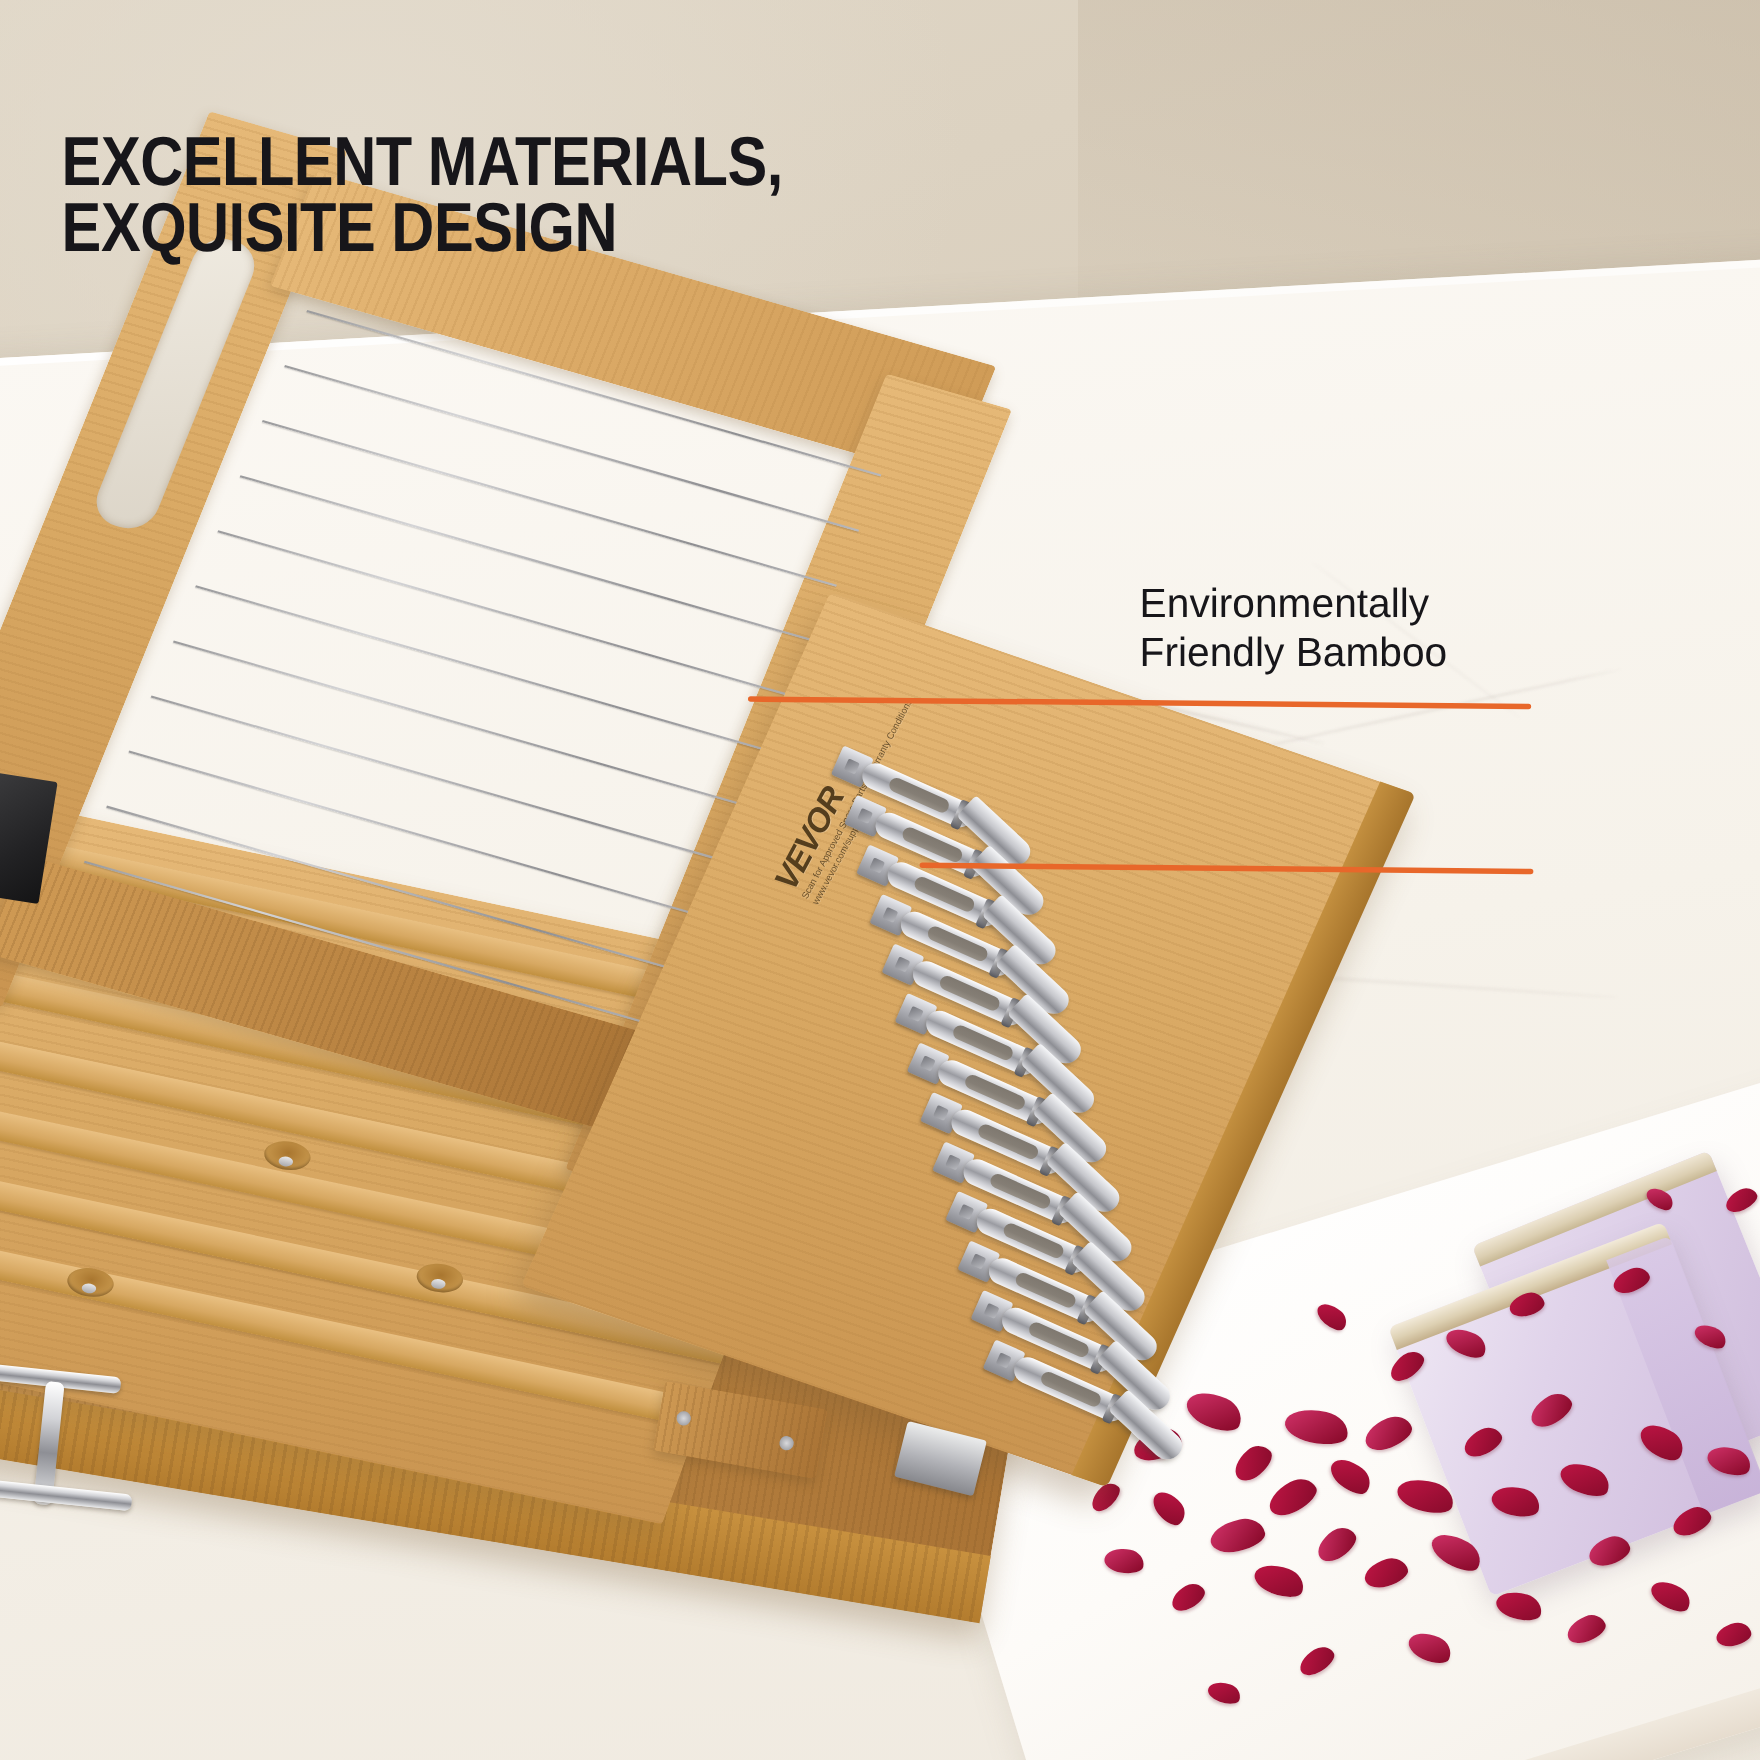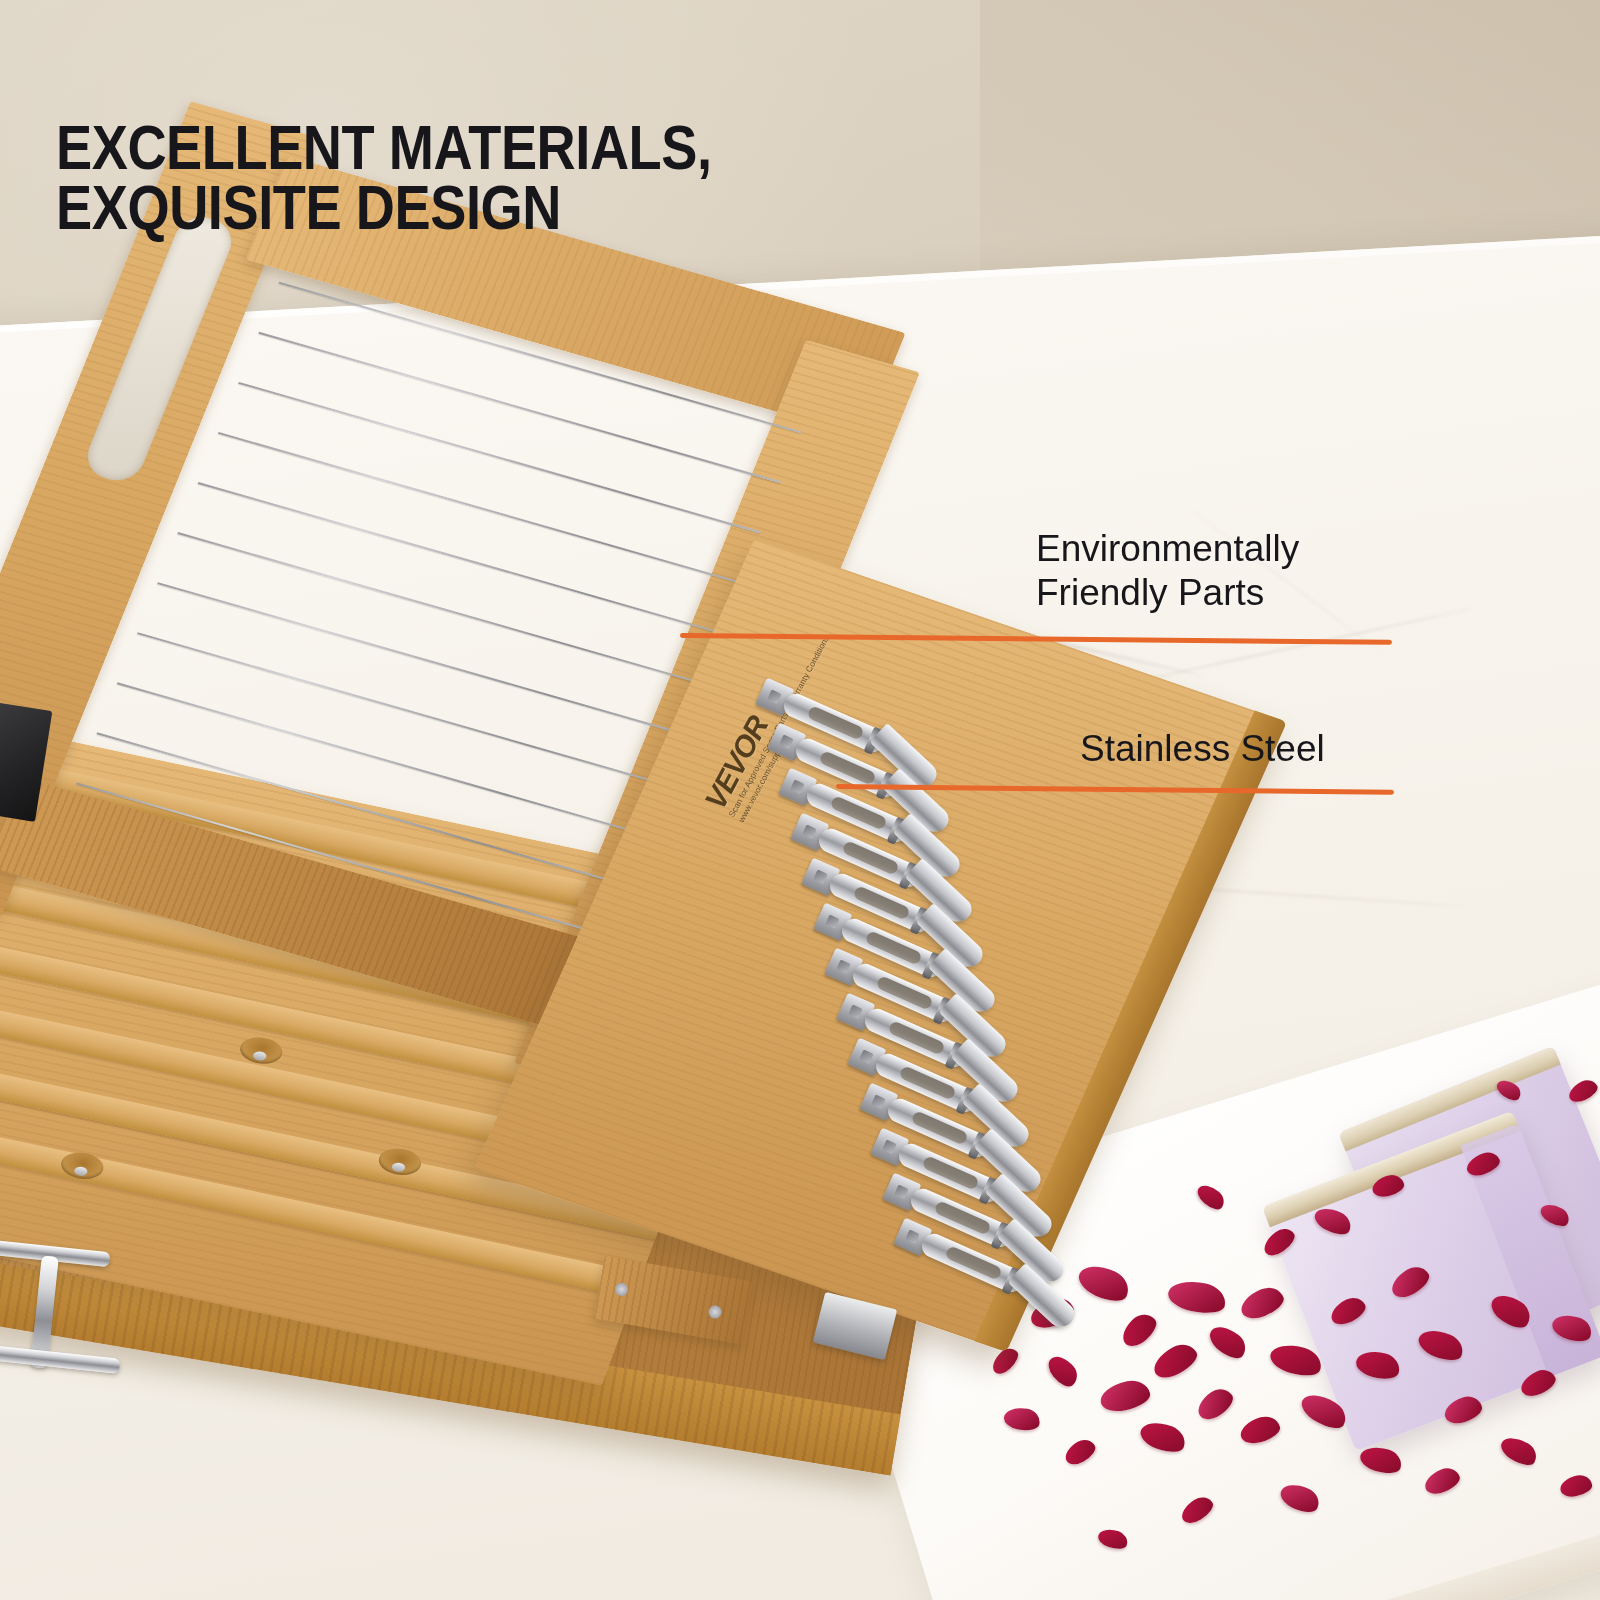--- a/index.html
+++ b/index.html
@@ -531,19 +531,18 @@
 
   <div class="bamboo bamboo-dark" style="position:absolute;left:598px;top:1268px;width:150px;height:64px;transform:rotate(10deg);border-radius:4px;box-shadow:0 5px 10px rgba(110,80,40,.3);">
     <div style="position:absolute;left:16px;top:24px;width:13px;height:13px;border-radius:50%;background:radial-gradient(circle,#d9d9dc,#8c8d92);"></div>
     <div style="position:absolute;left:112px;top:30px;width:13px;height:13px;border-radius:50%;background:radial-gradient(circle,#d9d9dc,#8c8d92);"></div>
   </div>
 
   <div class="headline">EXCELLENT MATERIALS,
 EXQUISITE DESIGN</div>
 
   <div class="callout co-bamboo">Environmentally
-Friendly Parts</div>
+Friendly Bamboo</div>
   <div class="rule" style="left:680px;top:633px;width:712px;transform:rotate(0.55deg);"></div>
 
-  <div class="callout co-steel">Stainless Steel</div>
   <div class="rule" style="left:836px;top:784px;width:558px;transform:rotate(0.6deg);"></div>
 
 </div>
 
 </body></html>

